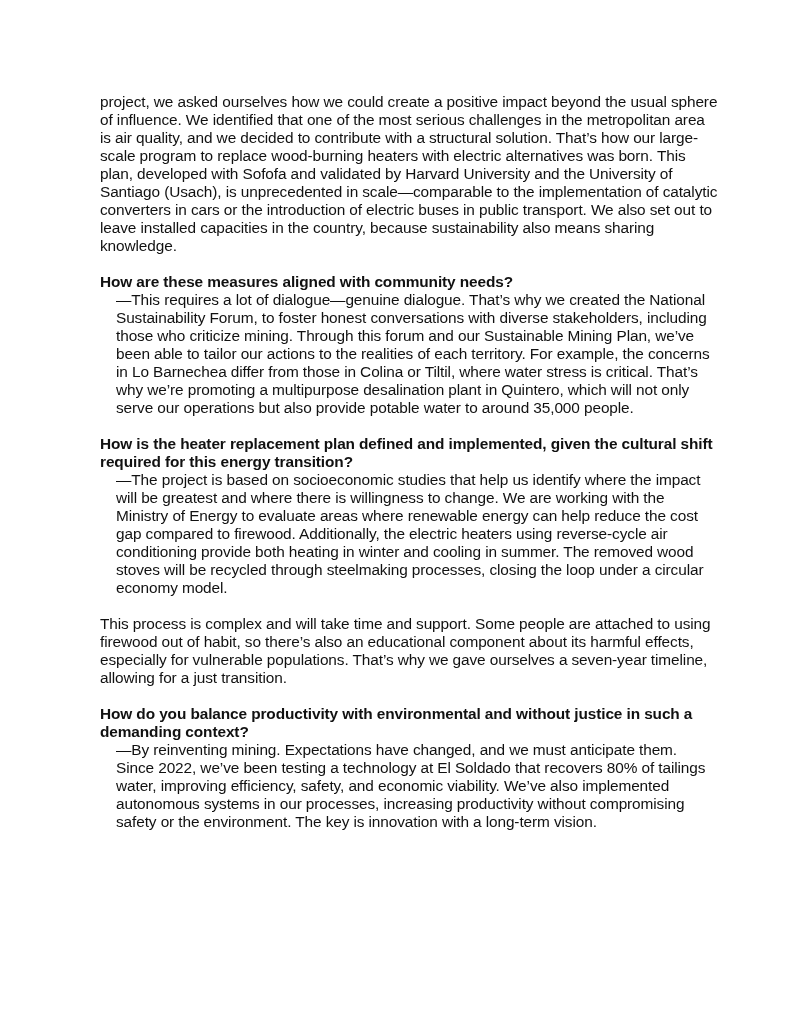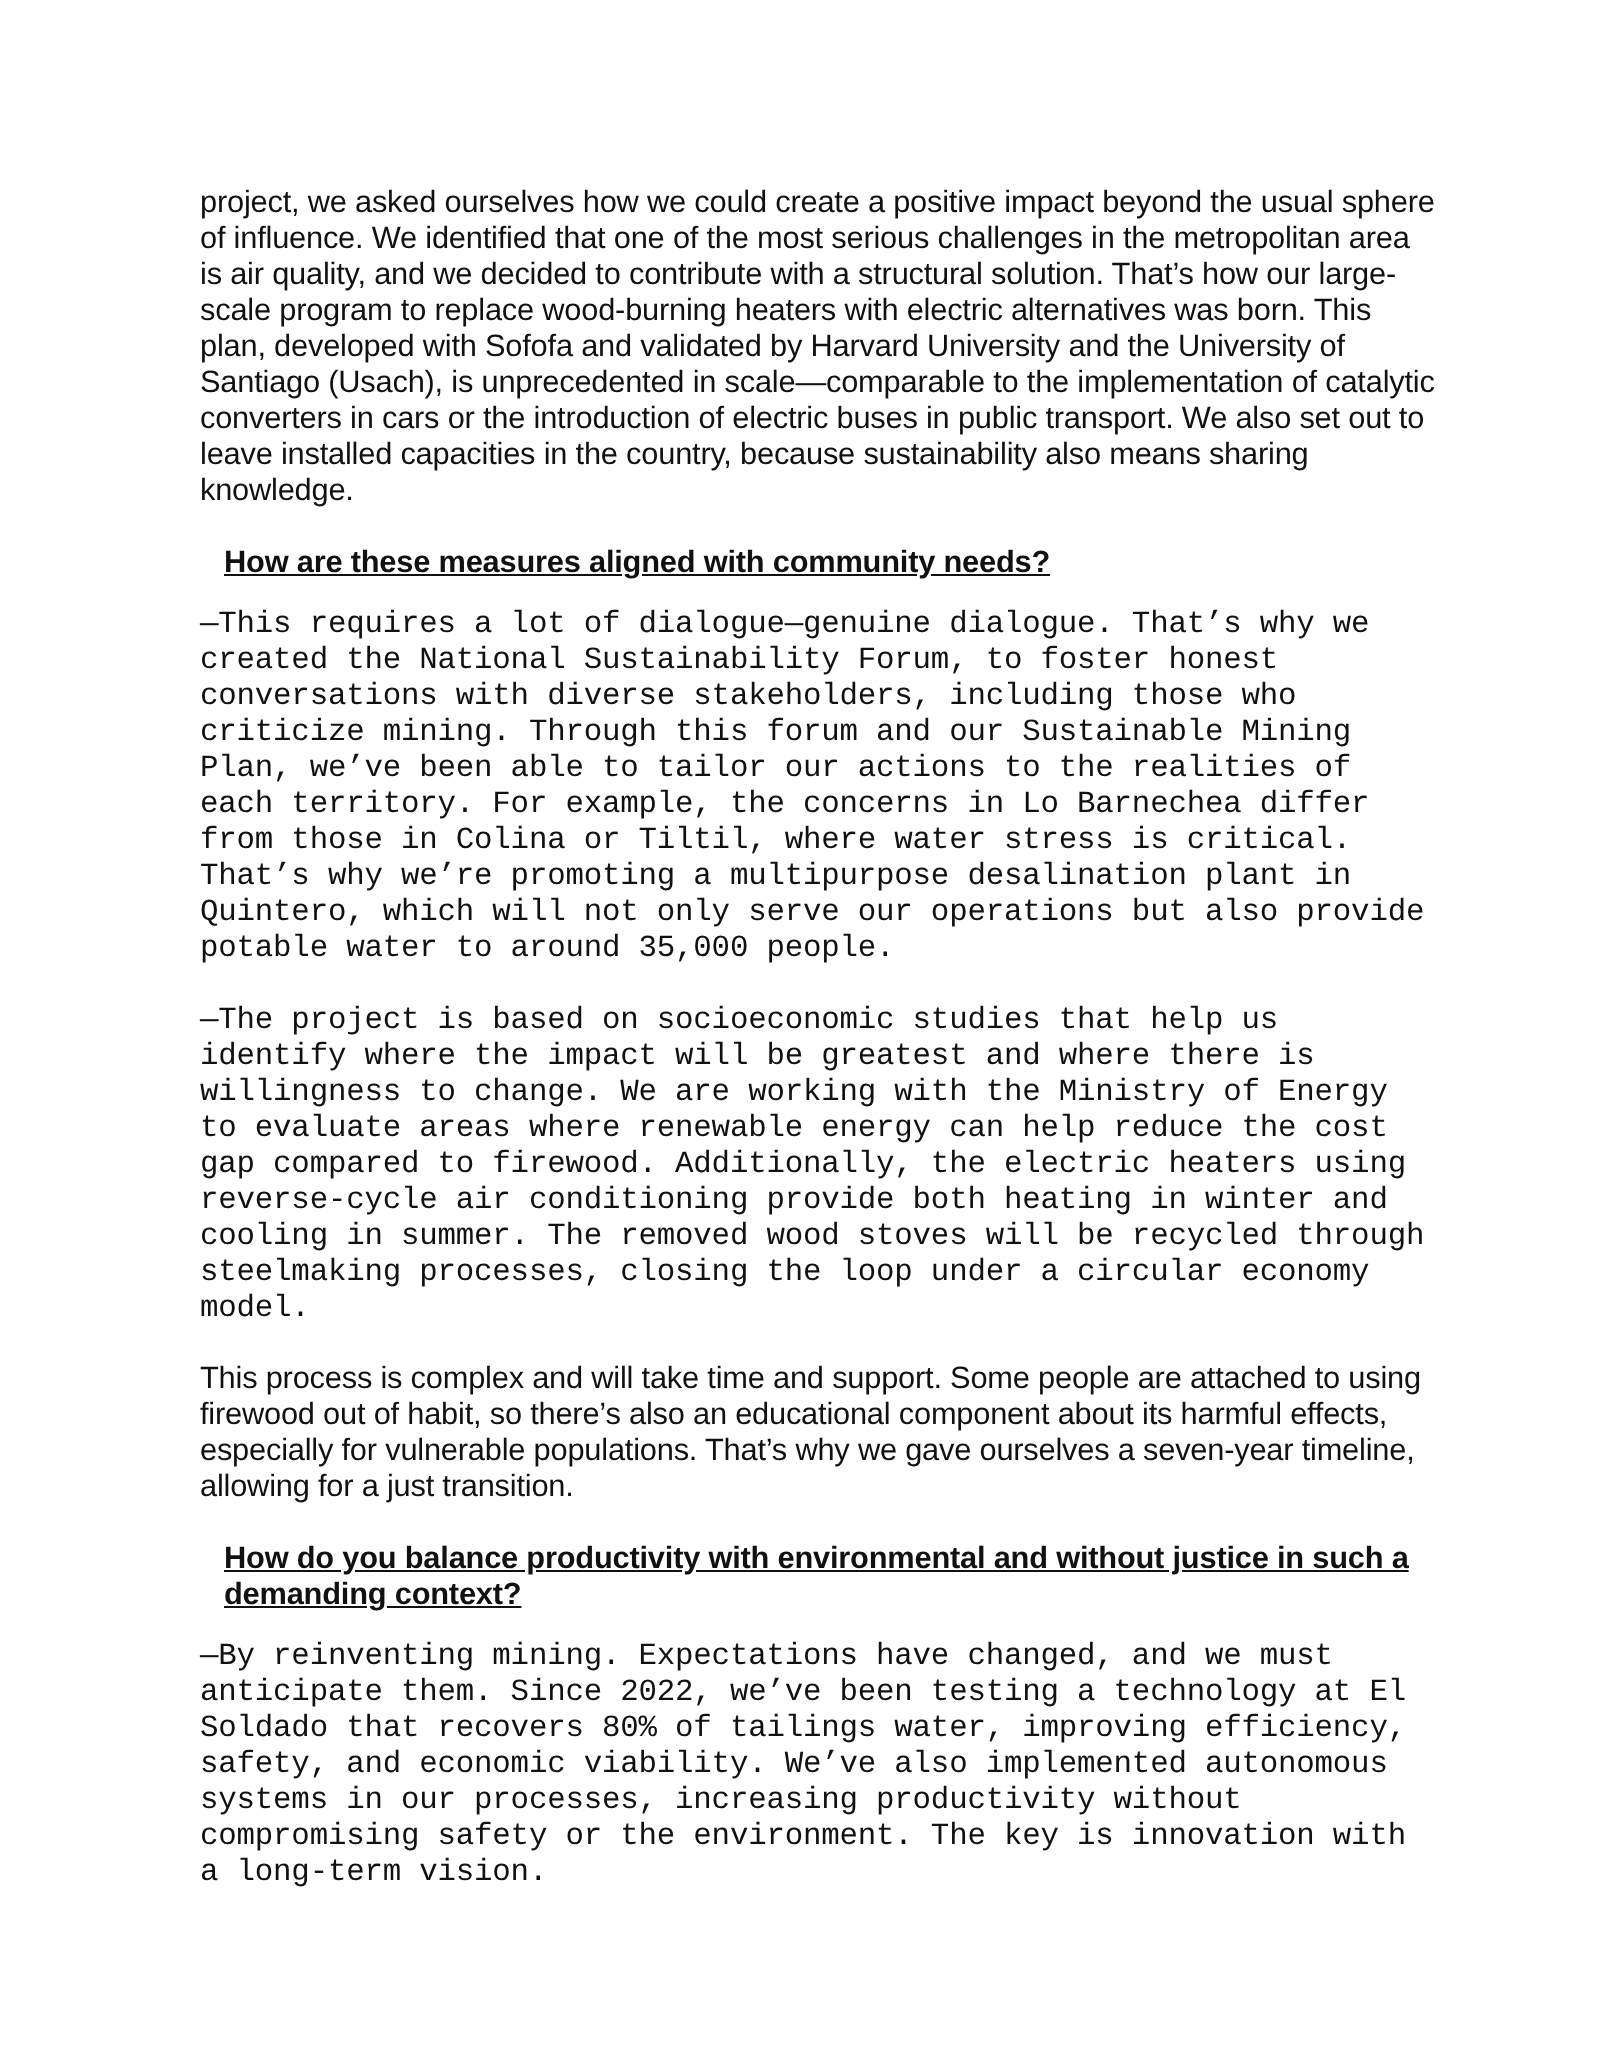--- a/index.html
+++ b/index.html
@@ -9,35 +9,36 @@
       left: 100px;
       top: 93px;
       width: 618px;
       font-family: "Liberation Sans", sans-serif;
       font-size: 15.4px;
       line-height: 18px;
       color: #111111;
       letter-spacing: -0.1px;
     }
     .para { margin: 0 0 18px 0; }
-    .q { margin: 12px; font-weight: bold; text-decoration: underline; }
-    .a { margin: 0 0 18px 0; font-family: Liberation Mono, monospace; }
+    .q { margin: 0; font-weight: bold; }
+    .a { margin: 0 0 18px 16px; }
   </style>
 </head>
 <body>
 
 <div class="page">
   <p class="para">project, we asked ourselves how we could create a positive impact beyond the usual sphere of influence. We identified that one of the most serious challenges in the metropolitan area is air quality, and we decided to contribute with a structural solution. That’s how our large-scale program to replace wood-burning heaters with electric alternatives was born. This plan, developed with Sofofa and validated by Harvard University and the University of Santiago (Usach), is unprecedented in scale—comparable to the implementation of catalytic converters in cars or the introduction of electric buses in public transport. We also set out to leave installed capacities in the country, because sustainability also means sharing knowledge.</p>
 
   <section>
     <p class="q">How are these measures aligned with community needs?</p>
     <p class="a">—This requires a lot of dialogue—genuine dialogue. That’s why we created the National Sustainability Forum, to foster honest conversations with diverse stakeholders, including those who criticize mining. Through this forum and our Sustainable Mining Plan, we’ve been able to tailor our actions to the realities of each territory. For example, the concerns in Lo Barnechea differ from those in Colina or Tiltil, where water stress is critical. That’s why we’re promoting a multipurpose desalination plant in Quintero, which will not only serve our operations but also provide potable water to around 35,000 people.</p>
   </section>
 
   <section>
+    <p class="q">How is the heater replacement plan defined and implemented, given the cultural shift required for this energy transition?</p>
     <p class="a">—The project is based on socioeconomic studies that help us identify where the impact will be greatest and where there is willingness to change. We are working with the Ministry of Energy to evaluate areas where renewable energy can help reduce the cost gap compared to firewood. Additionally, the electric heaters using reverse-cycle air conditioning provide both heating in winter and cooling in summer. The removed wood stoves will be recycled through steelmaking processes, closing the loop under a circular economy model.</p>
     <p class="para">This process is complex and will take time and support. Some people are attached to using firewood out of habit, so there’s also an educational component about its harmful effects, especially for vulnerable populations. That’s why we gave ourselves a seven-year timeline, allowing for a just transition.</p>
   </section>
 
   <section>
     <p class="q">How do you balance productivity with environmental and without justice in such a demanding context?</p>
     <p class="a">—By reinventing mining. Expectations have changed, and we must anticipate them. Since 2022, we’ve been testing a technology at El Soldado that recovers 80% of tailings water, improving efficiency, safety, and economic viability. We’ve also implemented autonomous systems in our processes, increasing productivity without compromising safety or the environment. The key is innovation with a long-term vision.</p>
   </section>
 </div>
 

